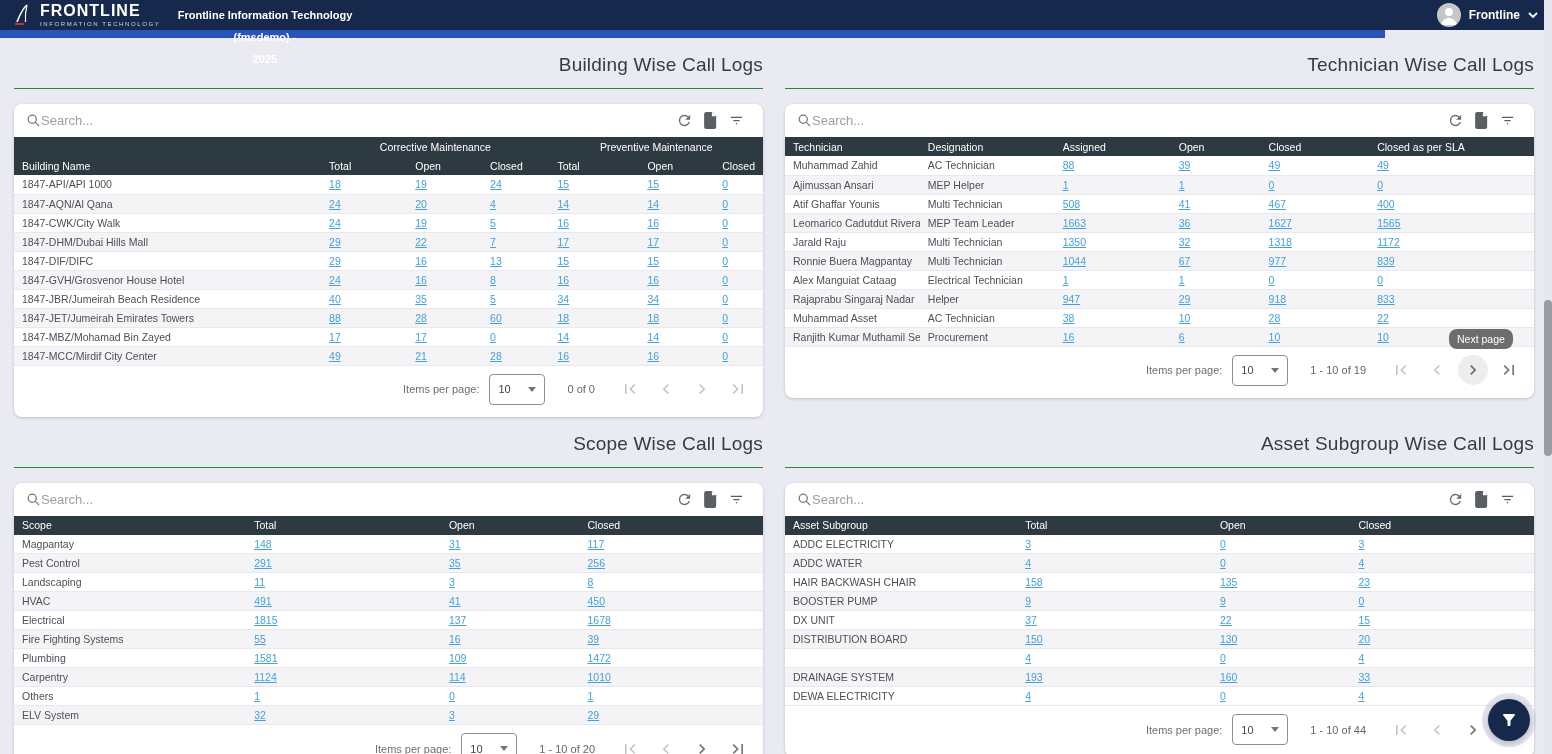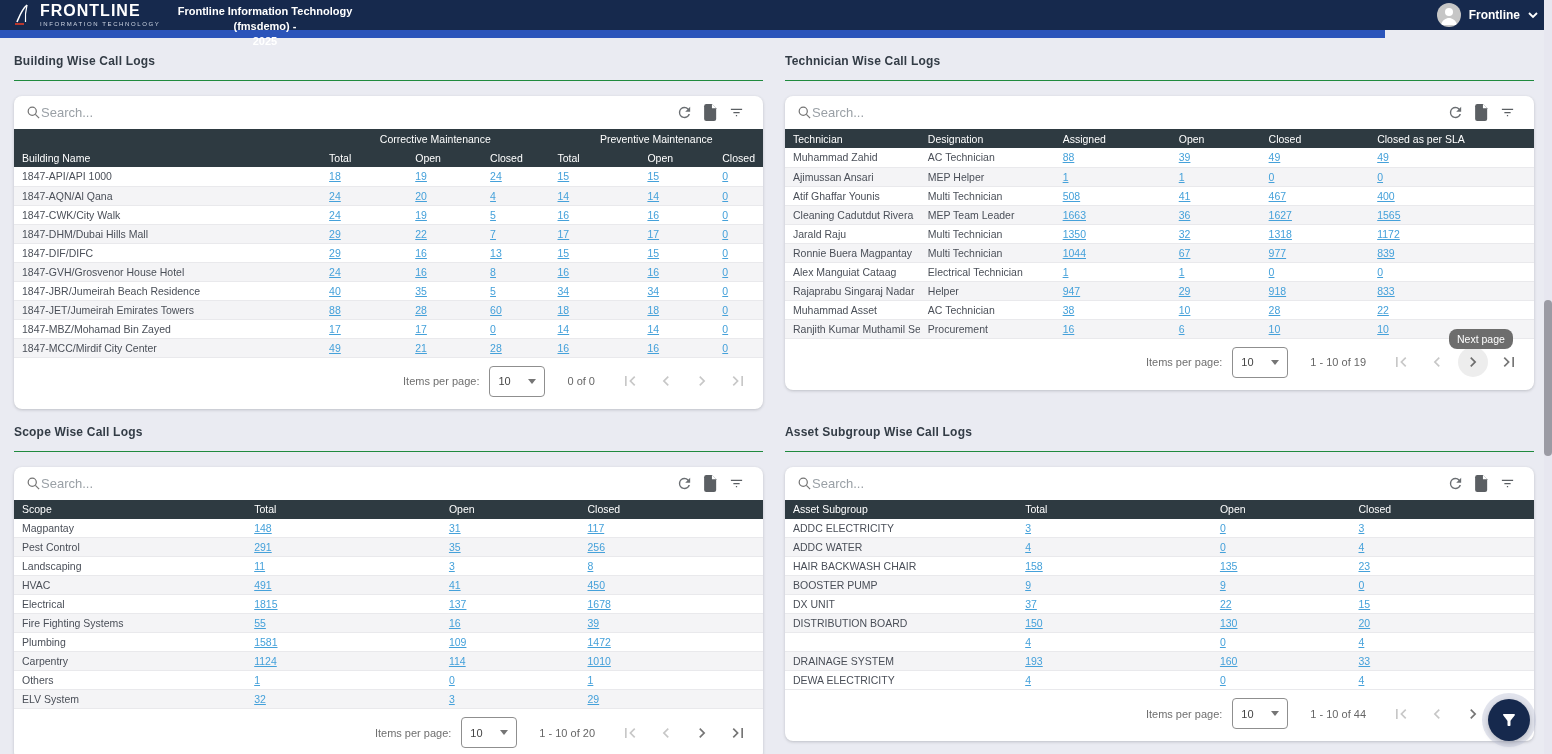--- a/index.html
+++ b/index.html
@@ -7,29 +7,29 @@
   body { font-family:"Liberation Sans", sans-serif; background:#eaebf2; color:#3c434c; }
   .page { position:relative; width:1552px; height:754px; overflow:hidden; }
 
   
   .topbar { position:relative; height:30px; background:#16294d; display:flex; align-items:center; justify-content:space-between; padding:0 14px; z-index:4; }
   .bluebar { height:8px; width:1385px; background:#2b54ba; }
   .brand { display:flex; align-items:center; gap:6px; }
   .brand-text { display:flex; flex-direction:column; line-height:1; }
   .brand-name { color:#fff; font-size:16px; font-weight:700; letter-spacing:1px; }
   .brand-sub { color:#cdd5e3; font-size:6px; letter-spacing:1.6px; margin-top:2px; }
-  .page-title { position:absolute; left:150px; top:4px; width:230px; text-align:center; color:#fff; font-size:11px; font-weight:700; line-height:15px; z-index:6; }
+  .page-title { position:absolute; left:150px; top:4px; width:230px; text-align:center; color:#fff; font-size:11px; font-weight:700; line-height:22px; z-index:6; }
   .userbox { display:flex; align-items:center; gap:8px; }
   .avatar { width:24px; height:24px; border-radius:50%; background:#c6c6c6; display:flex; align-items:center; justify-content:center; overflow:hidden; }
   .user-name { color:#fff; font-size:12px; font-weight:700; }
 
   
   .grid { display:grid; grid-template-columns:1fr 1fr; column-gap:22px; padding:0 18px 0 14px; align-items:start; }
   .section { padding-top:16px; }
-  .section-title { text-align:left; font-size:12px; font-weight:700; color:#333c46; letter-spacing:.2px; }
+  .section-title { text-align:right; font-size:19px; font-weight:400; color:#333c46; letter-spacing:.2px; }
   .green-line { height:1px; background:#1f8a3e; margin-top:12px; }
 
   
   .card { background:#fff; border-radius:8px; margin-top:15px; box-shadow:0 1px 3px rgba(60,64,67,.25); overflow:hidden; }
   .searchrow { display:flex; align-items:center; height:33px; padding:0 14px 0 12px; gap:0; }
   .searchrow input { border:none; outline:none; flex:1; font-size:13px; font-family:"Liberation Sans",sans-serif; color:#444; background:transparent; }
   .searchrow input::placeholder { color:#9aa0a6; }
   .icon-btn { width:26px; display:flex; align-items:center; justify-content:center; cursor:pointer; }
 
   
@@ -336,21 +336,21 @@
               </tr>
               <tr>
                 <td>Atif Ghaffar Younis</td>
                 <td>Multi Technician</td>
                 <td><a href="#" class="cell-link">508</a></td>
                 <td><a href="#" class="cell-link">41</a></td>
                 <td><a href="#" class="cell-link">467</a></td>
                 <td><a href="#" class="cell-link">400</a></td>
               </tr>
               <tr>
-                <td>Cleaning Cadutdut Rivera</td>
+                <td>Leomarico Cadutdut Rivera</td>
                 <td>MEP Team Leader</td>
                 <td><a href="#" class="cell-link">1663</a></td>
                 <td><a href="#" class="cell-link">36</a></td>
                 <td><a href="#" class="cell-link">1627</a></td>
                 <td><a href="#" class="cell-link">1565</a></td>
               </tr>
               <tr>
                 <td>Jarald Raju</td>
                 <td>Multi Technician</td>
                 <td><a href="#" class="cell-link">1350</a></td>

